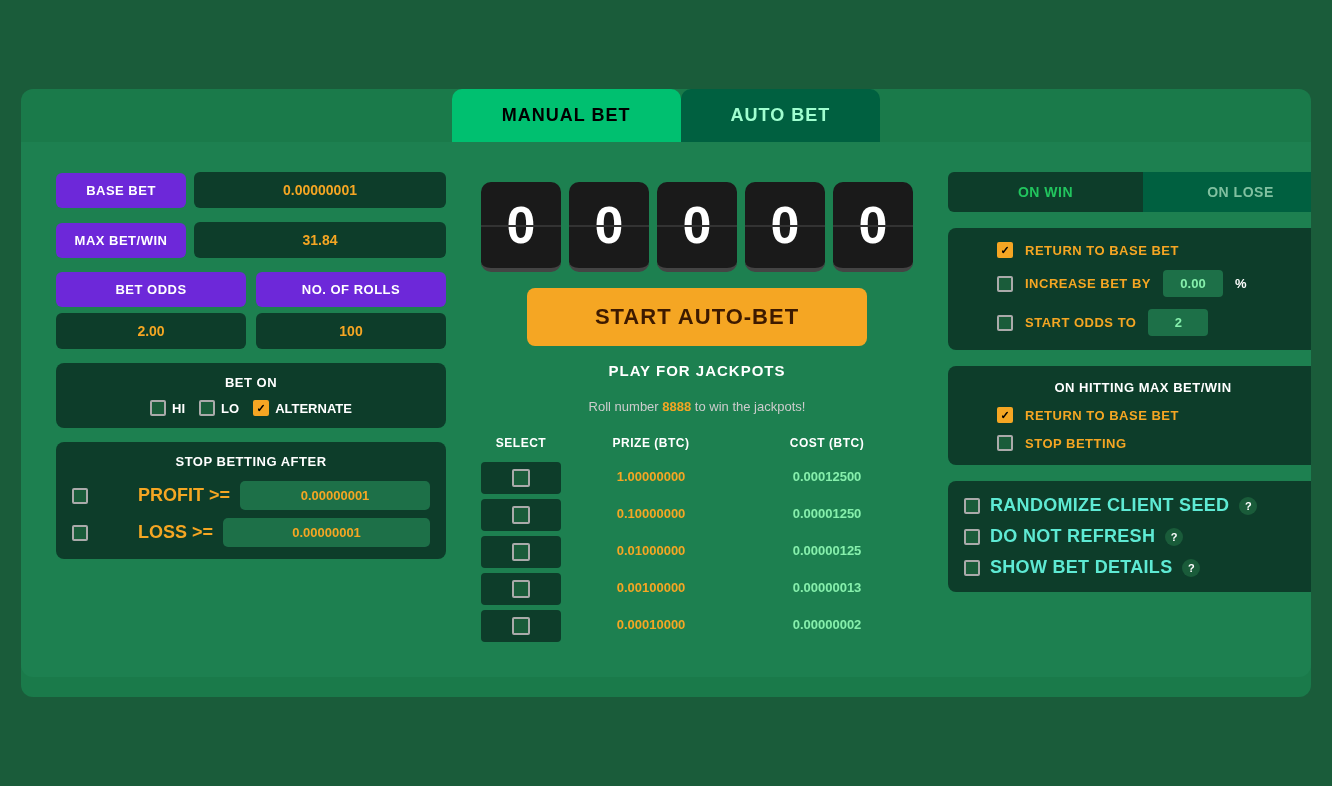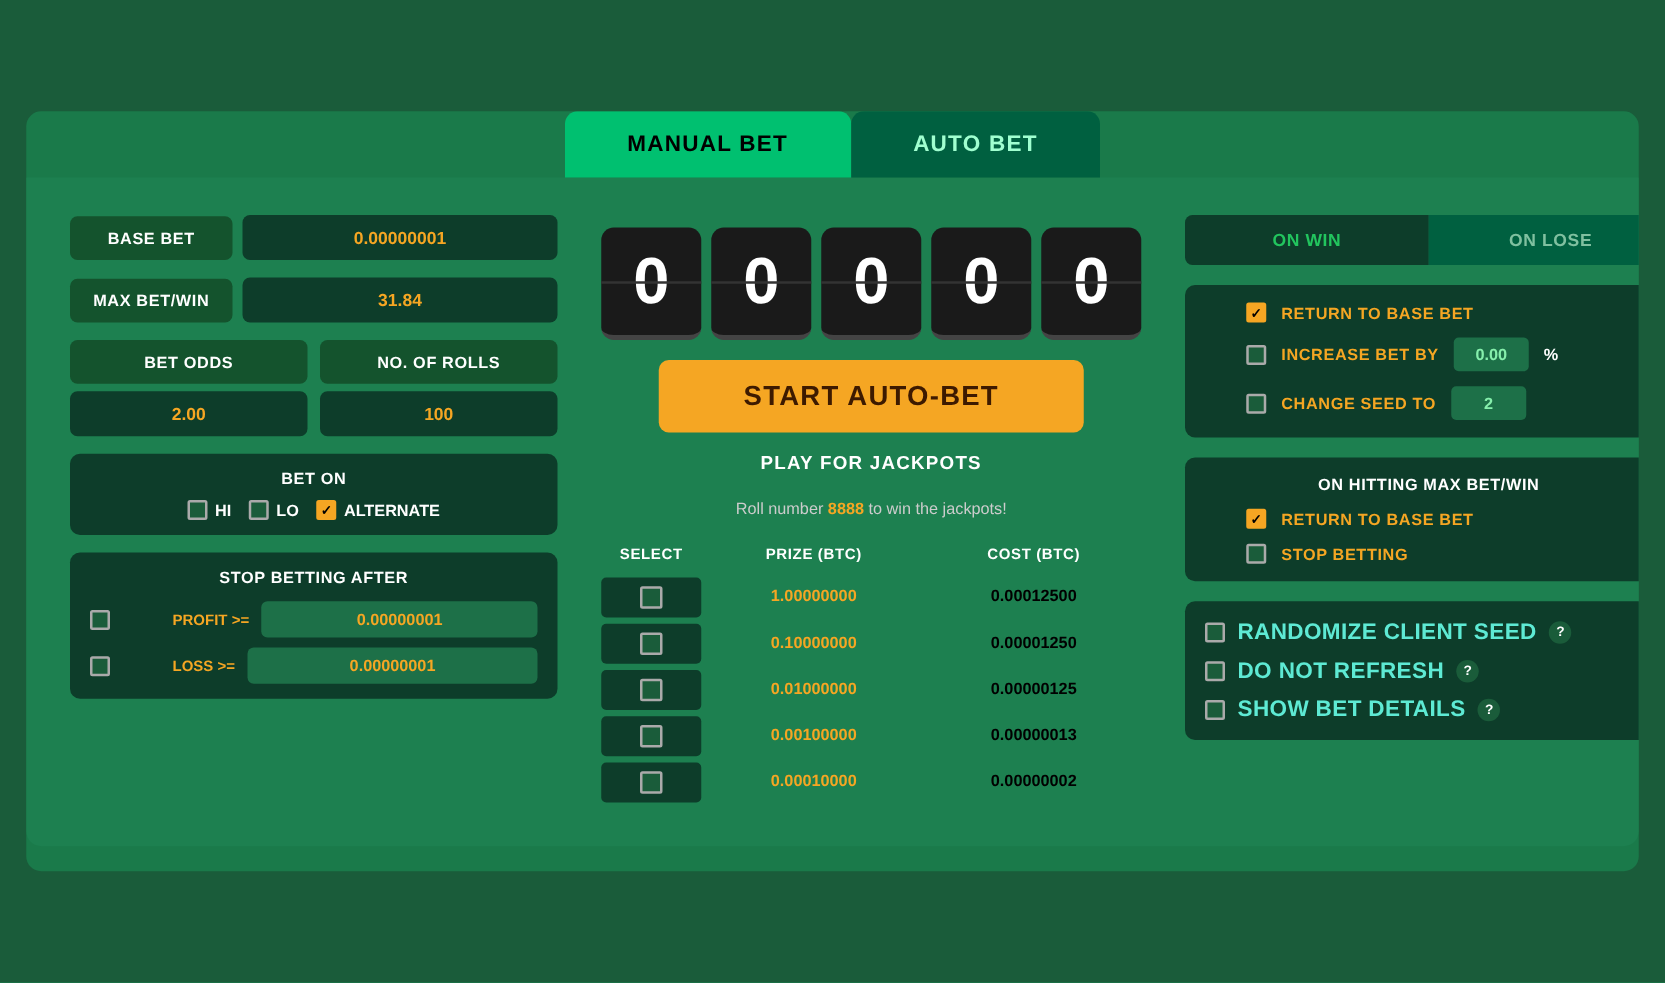--- a/index.html
+++ b/index.html
@@ -65,21 +65,21 @@
       gap: 14px;
     }
 
     .field-row {
       display: flex;
       align-items: center;
       gap: 8px;
     }
 
     .field-label {
-      background: #14532d;
+      background: #6d28d9;
       color: #ffffff;
       font-weight: bold;
       font-size: 13px;
       padding: 10px 14px;
       border-radius: 6px;
       min-width: 130px;
       text-align: center;
       letter-spacing: 0.5px;
     }
 
@@ -180,21 +180,21 @@
     .stop-row {
       display: flex;
       align-items: center;
       gap: 10px;
       margin-bottom: 8px;
     }
     .stop-row:last-child { margin-bottom: 0; }
     .stop-label {
       color: #f5a623;
       font-weight: bold;
-      font-size: 12px;
+      font-size: 18px;
       min-width: 90px;
       padding-left: 40px;
     }
     .stop-value {
       background: #1d7048;
       color: #f5a623;
       font-weight: bold;
       font-size: 13px;
       padding: 7px 12px;
       border-radius: 5px;
@@ -313,21 +313,21 @@
       display: flex;
       align-items: center;
       justify-content: center;
       border-radius: 4px;
     }
     .jt-prize {
       color: #f5a623;
       background: transparent;
     }
     .jt-cost {
-      color: #000000;
+      color: #86efac;
       background: transparent;
     }
     .small-checkbox {
       width: 18px;
       height: 18px;
       border: 2px solid #aaa;
       background: #1a5c3a;
       border-radius: 2px;
       cursor: pointer;
     }
@@ -609,21 +609,21 @@
 
         <div class="option-row">
           <div class="checkbox-custom"></div>
           <span class="option-label">INCREASE BET BY</span>
           <div class="option-value-box">0.00</div>
           <span class="option-pct">%</span>
         </div>
 
         <div class="option-row">
           <div class="checkbox-custom"></div>
-          <span class="option-label">CHANGE SEED TO</span>
+          <span class="option-label">START ODDS TO</span>
           <div class="option-value-box">2</div>
         </div>
       </div>
 
       <div class="max-bet-section">
         <div class="max-bet-title">ON HITTING MAX BET/WIN</div>
 
         <div class="option-row">
           <div class="checkbox-custom checked"></div>
           <span class="option-label">RETURN TO BASE BET</span>

